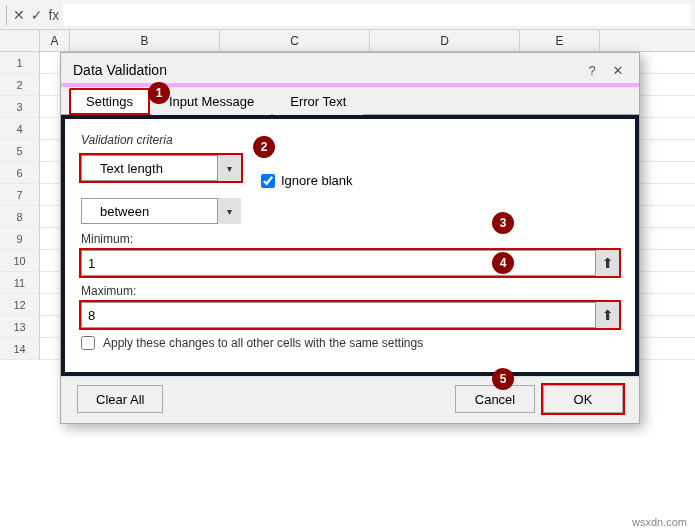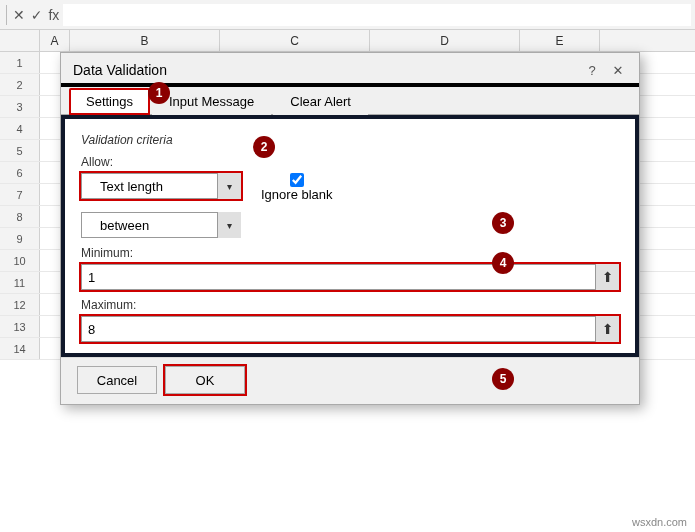--- a/index.html
+++ b/index.html
@@ -130,21 +130,21 @@
     .grid-cell.col-c { width: 150px; }
     .grid-cell.col-d { width: 150px; }
     .grid-cell.col-e { width: 80px; }
 
     
     .dialog-overlay {
       position: absolute;
       top: 52px;
       left: 60px;
       width: 580px;
-      background: #000000;
+      background: #f0abfc;
       border: 1px solid #aaa;
       box-shadow: 4px 4px 12px rgba(0,0,0,0.3);
       z-index: 100;
     }
 
     .dialog-title-bar {
       display: flex;
       align-items: center;
       justify-content: space-between;
       background: #f0f0f0;
@@ -276,22 +276,22 @@
     }
 
     .select-highlighted {
       outline: 2px solid #c00 !important;
       outline-offset: 0px;
     }
 
     .checkbox-row {
       display: flex;
       align-items: center;
+      gap: 6px;
       padding-top: 18px;
-      flex-direction: column;
     }
 
     .form-checkbox {
       width: 14px;
       height: 14px;
       cursor: pointer;
     }
 
     .checkbox-label {
       font-size: 13px;
@@ -575,32 +575,29 @@
     </div>
 
     <div class="dialog-tabs">
       <div class="dialog-tab active">
         <span>Settings</span>
       </div>
       <div class="dialog-tab">
         <span>Input Message</span>
       </div>
       <div class="dialog-tab">
-        <span>Clear Alert</span>
+        <span>Error Text</span>
       </div>
     </div>
 
     <div class="dialog-body">
       <div class="section-label">Validation criteria</div>
 
       <div class="form-row">
         <div class="form-col">
-          <div class="field-label">
-            <span>Allow:</span>
-          </div>
           <div class="select-wrapper">
             <select class="form-select select-highlighted">
               <option>Text length</option>
             </select>
             <div class="select-arrow">▾</div>
           </div>
         </div>
         <div class="checkbox-row">
           <input type="checkbox" class="form-checkbox" checked="" style="">
           <label class="checkbox-label">
@@ -629,23 +626,30 @@
       </div>
 
       <div class="full-row" style="margin-top:8px;">
         <div class="field-label">Maximum:</div>
         <div class="input-wrapper">
           <input type="text" class="form-input input-highlighted" value="8" style="">
           <div class="input-spin-btn">⬆</div>
         </div>
       </div>
 
+      <div class="apply-row">
+        <input type="checkbox" class="apply-checkbox" style="">
+        <label class="apply-label">Apply these changes to all other cells with the same settings</label>
+      </div>
     </div>
 
     <div class="dialog-footer">
+      <div class="footer-left">
+        <button class="btn">Clear All</button>
+      </div>
       <div class="footer-right">
         <button class="btn">Cancel</button>
         <button class="btn btn-ok">OK</button>
       </div>
     </div>
   </div>
 
   <div class="badge" id="badge1">1</div>
   <div class="badge" id="badge2">2</div>
   <div class="badge" id="badge3">3</div>

